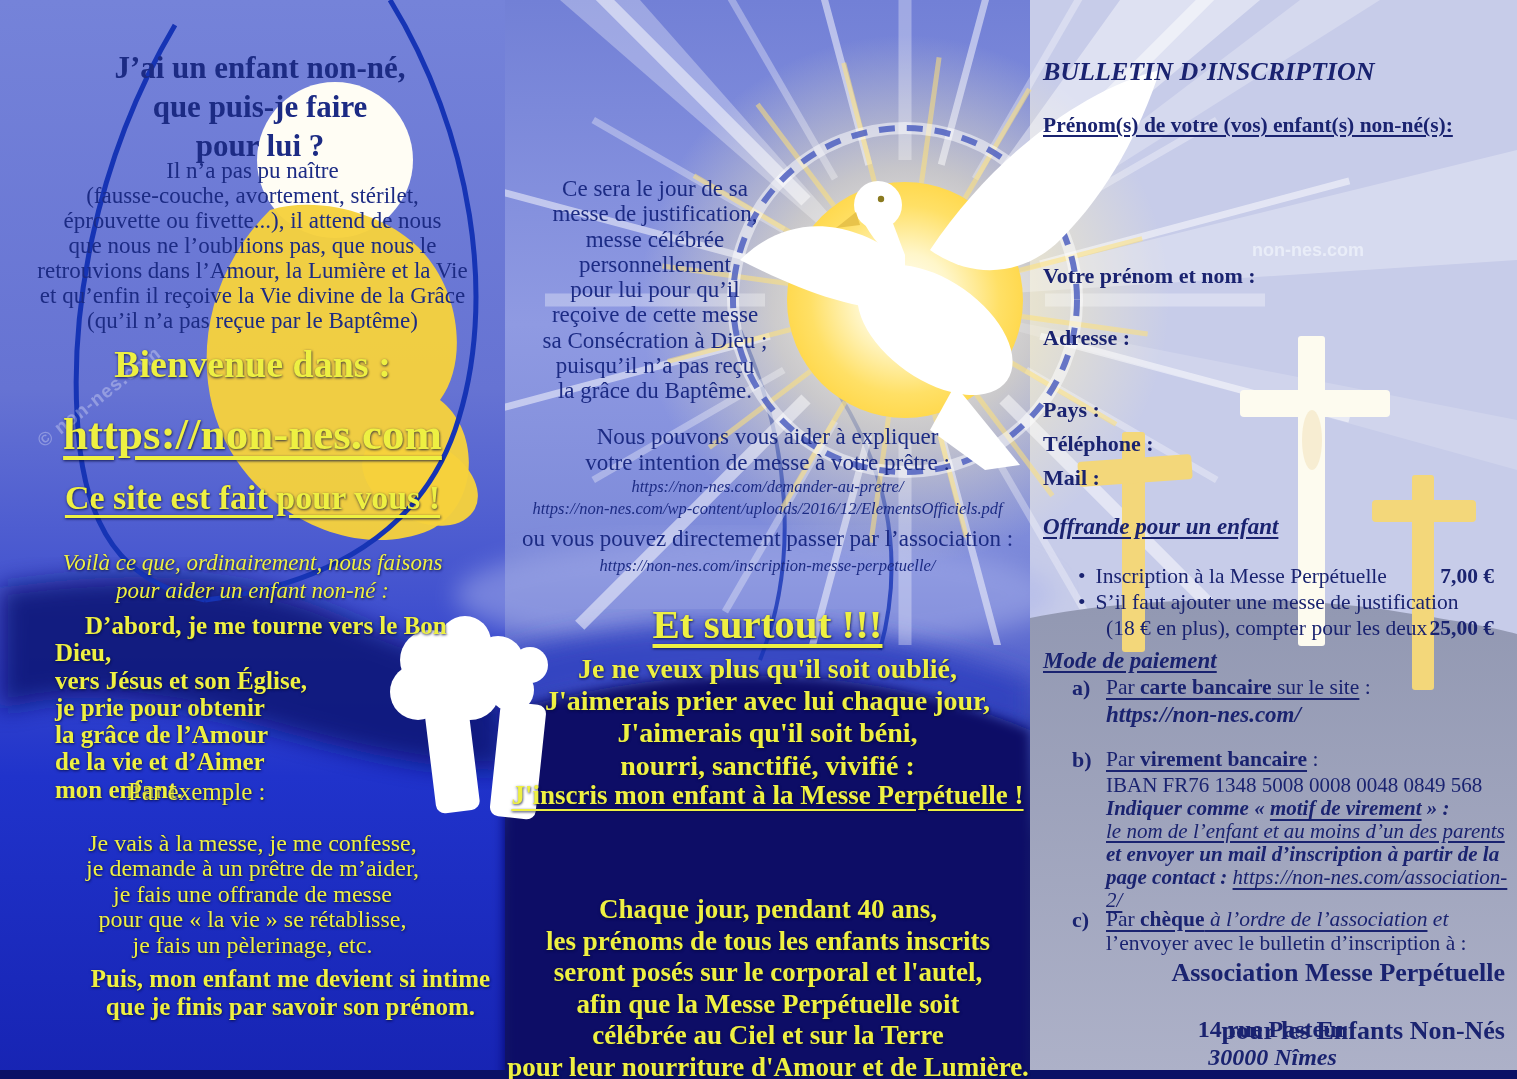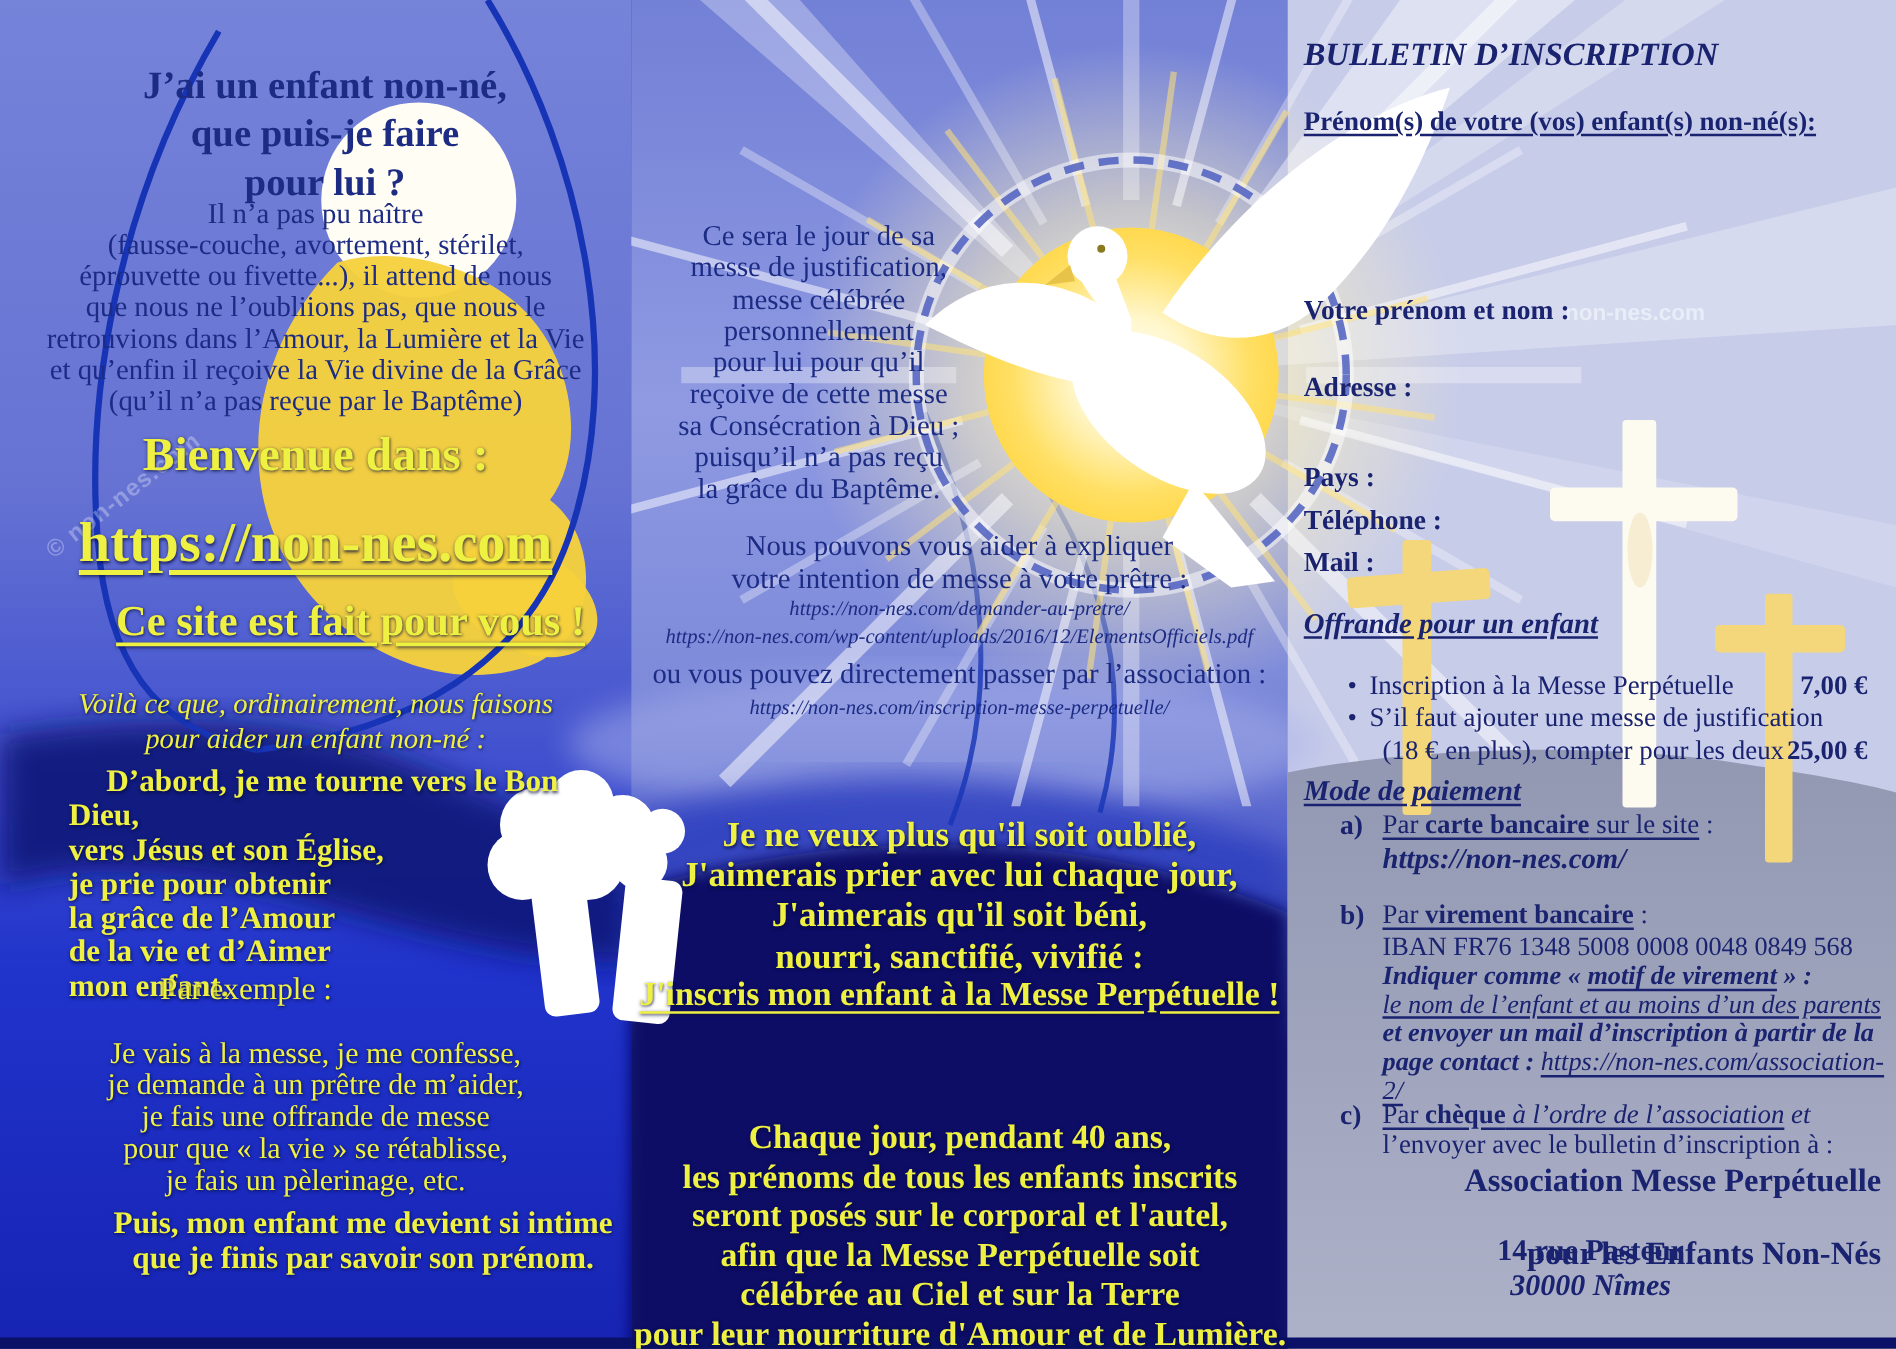--- a/index.html
+++ b/index.html
@@ -2,21 +2,21 @@
 <html><head>
 <meta charset="utf-8">
 <style>
   html,body{margin:0;padding:0;background:#444;}
   .page{position:relative;width:1517px;height:1079px;overflow:hidden;
         font-family:"Liberation Serif",serif;}
   svg.bg{position:absolute;left:0;top:0;z-index:0;}
   .t{position:absolute;z-index:3;white-space:pre-line;line-height:1.09;}
   .c{text-align:center;}
   .navy{color:#1c2b84;}
-  .rnavy{color:#1a2370;}
+  .rnavy{color:#1a2370;margin-top:28px;}
   .yel{color:#eef042;text-shadow:0 1px 3px rgba(8,12,60,.55),1px 1px 2px rgba(8,12,60,.4);}
   .b{font-weight:bold;}
   .i{font-style:italic;}
   .u{text-decoration:underline;text-underline-offset:4px;}
   .wm-left{position:absolute;z-index:2;left:24px;top:386px;transform:rotate(-38deg);
            font-family:"Liberation Sans",sans-serif;font-size:19px;font-weight:bold;
            color:rgba(255,255,255,.30);letter-spacing:1px;}
   .wm-right{position:absolute;z-index:2;left:1252px;top:240px;
             font-family:"Liberation Sans",sans-serif;font-size:18px;font-weight:bold;
             color:rgba(238,241,250,.8);}
@@ -197,21 +197,21 @@
 pour lui ?</div>
 <div class="t c navy" style="left:5px;top:158px;width:495px;font-size:23px;">Il n’a pas pu naître
 (fausse-couche, avortement, stérilet,
 éprouvette ou fivette...), il attend de nous
 que nous ne l’oubliions pas, que nous le
 retrouvions dans l’Amour, la Lumière et la Vie
 et qu’enfin il reçoive la Vie divine de la Grâce
 (qu’il n’a pas reçue par le Baptême)</div>
 <div class="t c yel b" style="left:0px;top:344px;width:505px;font-size:38px;">Bienvenue dans :</div>
 <div class="t c yel b u" style="left:0px;top:410px;width:505px;font-size:45px;text-underline-offset:7px;">https://non-nes.com</div>
-<div class="t c yel b u" style="left:0px;top:479px;width:505px;font-size:34px;text-underline-offset:6px;margin-left:28px;">Ce site est fait pour vous !</div>
+<div class="t c yel b u" style="left:0px;top:479px;width:505px;font-size:34px;text-underline-offset:6px;">Ce site est fait pour vous !</div>
 <div class="t c yel i" style="left:0px;top:549px;width:505px;font-size:23px;line-height:1.2;">Voilà ce que, ordinairement, nous faisons
 pour aider un enfant non-né :</div>
 <div class="t yel b" style="left:55px;top:612px;width:440px;font-size:25px;text-indent:30px;">D’abord, je me tourne vers le Bon Dieu,
 vers Jésus et son Église,
 je prie pour obtenir
 la grâce de l’Amour
 de la vie et d’Aimer
 mon enfant.</div>
 <div class="t yel" style="left:128px;top:778px;font-size:25px;">Par exemple :</div>
 <div class="t c yel" style="left:0px;top:831px;width:505px;font-size:24px;line-height:1.06;">Je vais à la messe, je me confesse,
@@ -230,20 +230,21 @@
 reçoive de cette messe
 sa Consécration à Dieu ;
 puisqu’il n’a pas reçu
 la grâce du Baptême.</div>
 <div class="t c navy" style="left:505px;top:424px;width:525px;font-size:23px;line-height:1.15;">Nous pouvons vous aider à expliquer
 votre intention de messe à votre prêtre :</div>
 <div class="t c navy i" style="left:505px;top:478px;width:525px;font-size:16.5px;">https://non-nes.com/demander-au-pretre/</div>
 <div class="t c navy i" style="left:495px;top:500px;width:545px;font-size:16.5px;">https://non-nes.com/wp-content/uploads/2016/12/ElementsOfficiels.pdf</div>
 <div class="t c navy" style="left:505px;top:526px;width:525px;font-size:23px;">ou vous pouvez directement passer par l’association :</div>
 <div class="t c navy i" style="left:505px;top:557px;width:525px;font-size:16.5px;">https://non-nes.com/inscription-messe-perpetuelle/</div>
+<div class="t c yel b u" style="left:505px;top:602px;width:525px;font-size:41px;text-underline-offset:6px;">Et surtout !!!</div>
 <div class="t c yel b" style="left:505px;top:653px;width:525px;font-size:28px;line-height:1.15;">Je ne veux plus qu'il soit oublié,
 J'aimerais prier avec lui chaque jour,
 J'aimerais qu'il soit béni,
 nourri, sanctifié, vivifié :</div>
 <div class="t c yel b u" style="left:505px;top:781px;width:525px;font-size:27px;text-underline-offset:5px;">J'inscris mon enfant à la Messe Perpétuelle !</div>
 <div class="t c yel b" style="left:498px;top:846px;width:540px;font-size:27px;line-height:1.17;margin-top:48px;">Chaque jour, pendant 40 ans,
 les prénoms de tous les enfants inscrits
 seront posés sur le corporal et l'autel,
 afin que la Messe Perpétuelle soit
 célébrée au Ciel et sur la Terre

